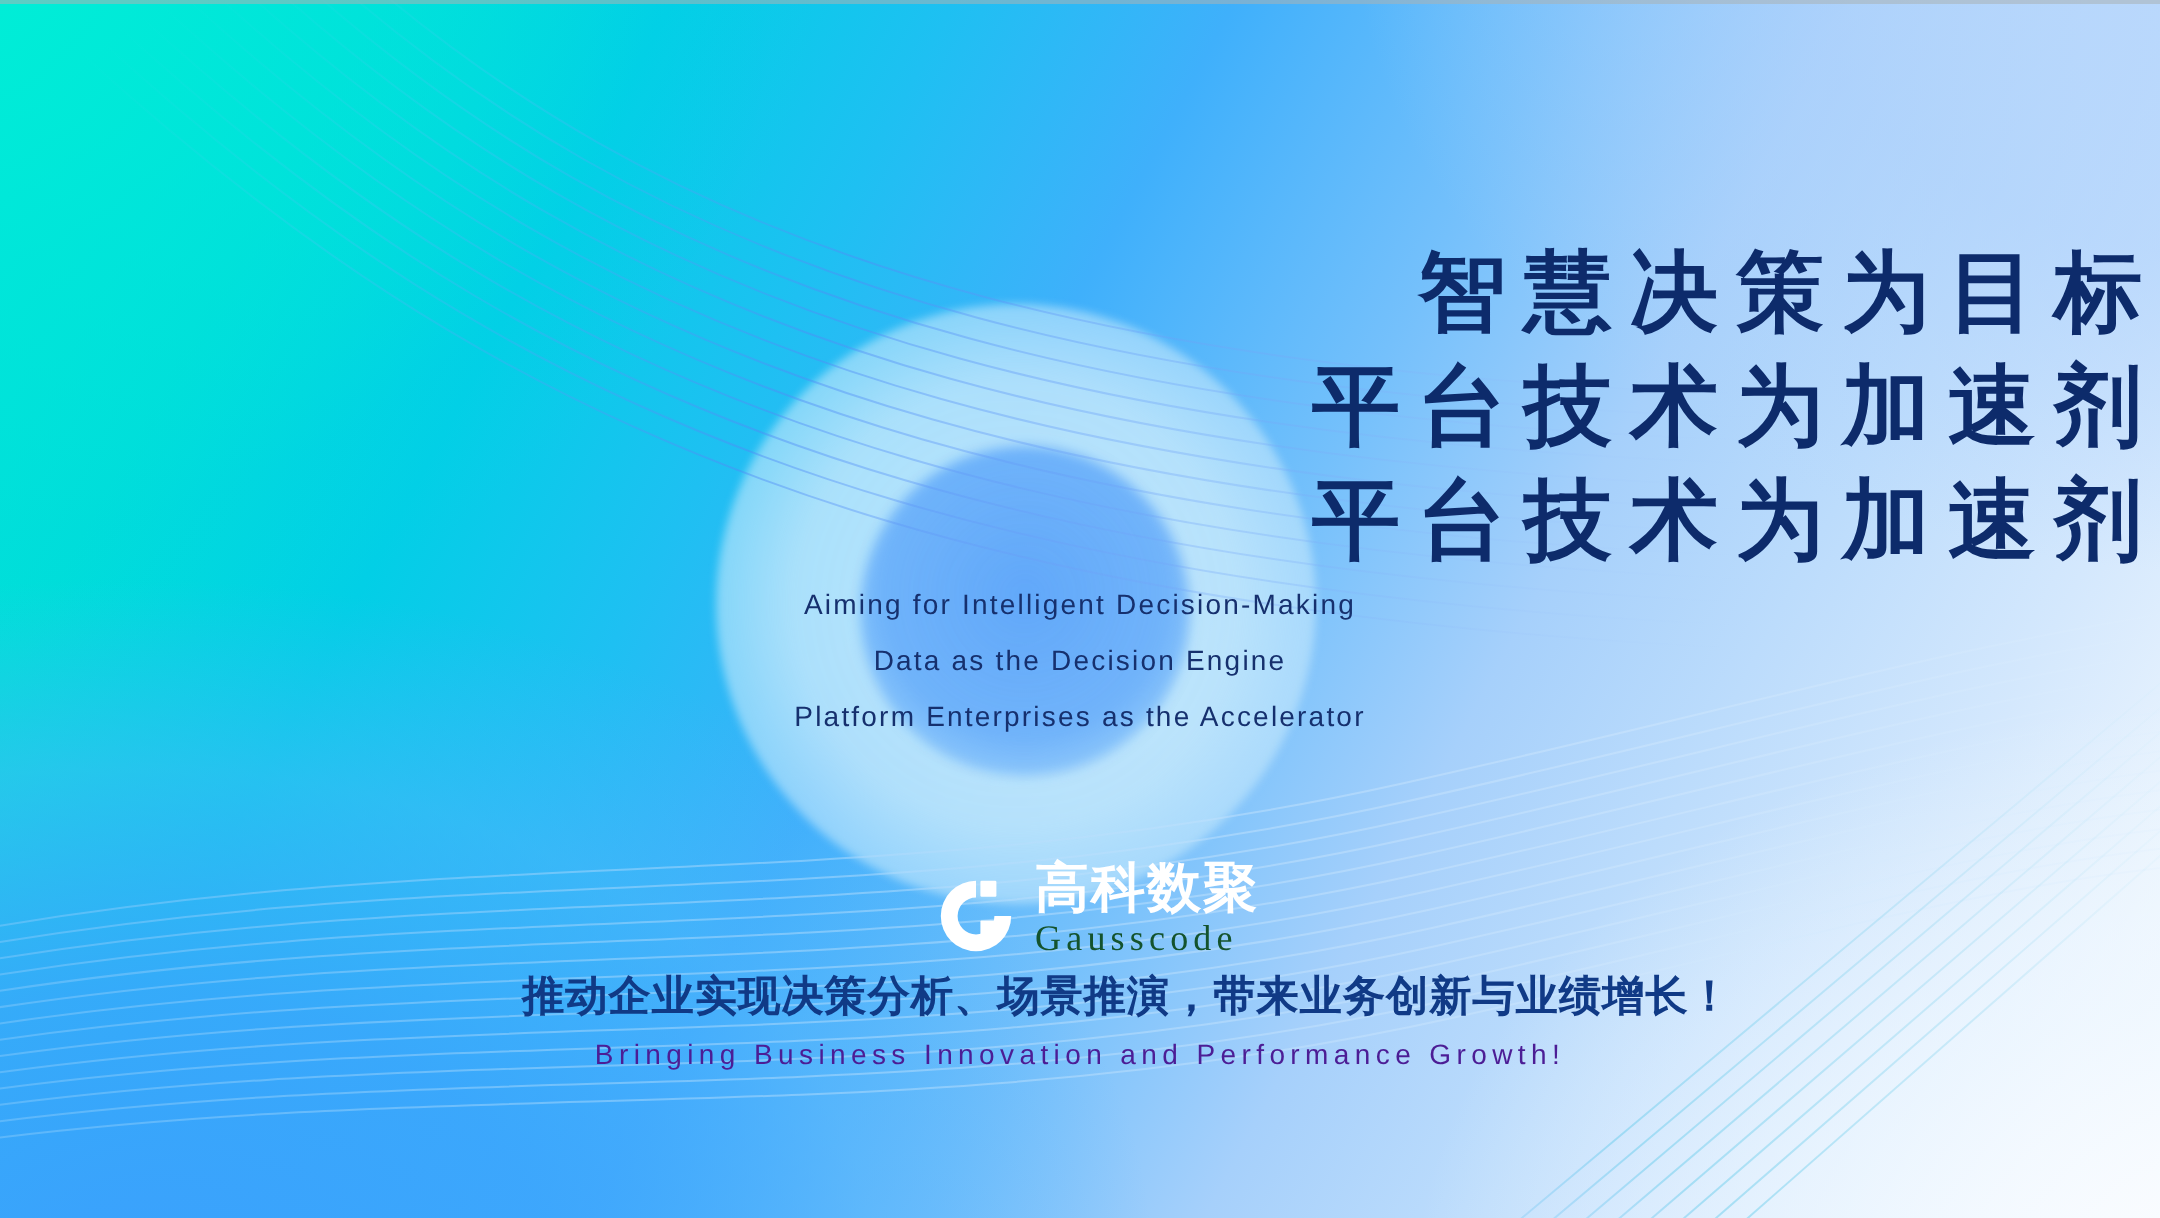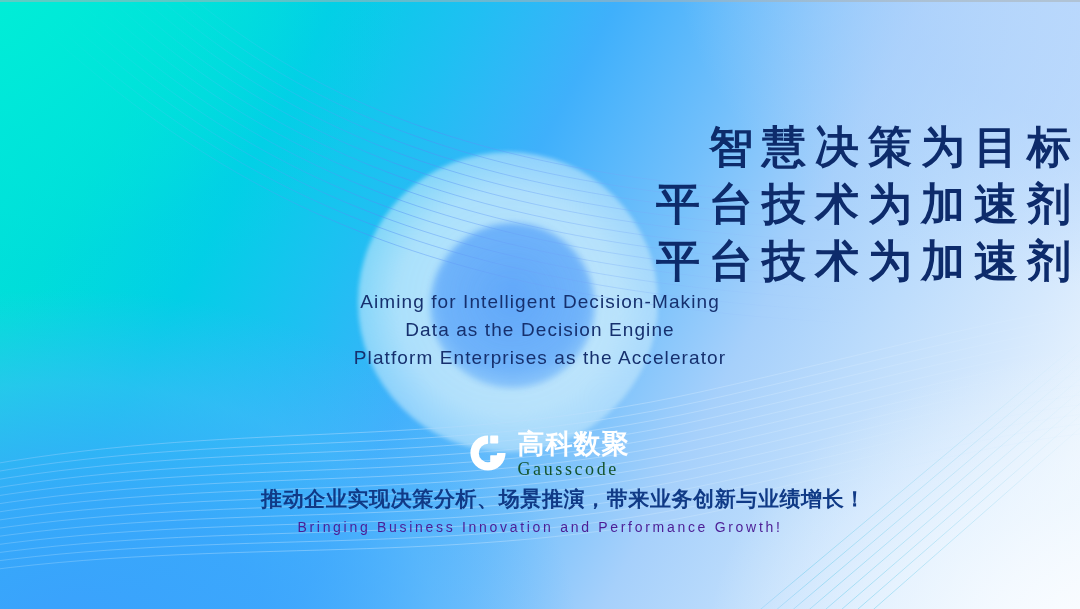--- a/index.html
+++ b/index.html
@@ -128,35 +128,35 @@
   }
   .headline .hl-line { display: block; }
 
   .subhead {
     position: absolute;
     left: 0;
     right: 0;
     top: 288px;
     text-align: center;
     color: #16306e;
-    font-size: 19px;
+    font-size: 14px;
     line-height: 28px;
     letter-spacing: 1.1px;
     white-space: nowrap;
   }
   .subhead .sub-line { display: block; }
 
   
   .logo {
     position: absolute;
     left: 0;
     right: 0;
     top: 430px;
     display: flex;
-    align-items: flex-start;
+    align-items: flex-end;
     justify-content: center;
     gap: 9px;
     padding-left: 16px;
   }
   .logo-mark {
     width: 42px;
     height: 42px;
     flex: 0 0 auto;
     position: relative;
     margin-top: 2px;

